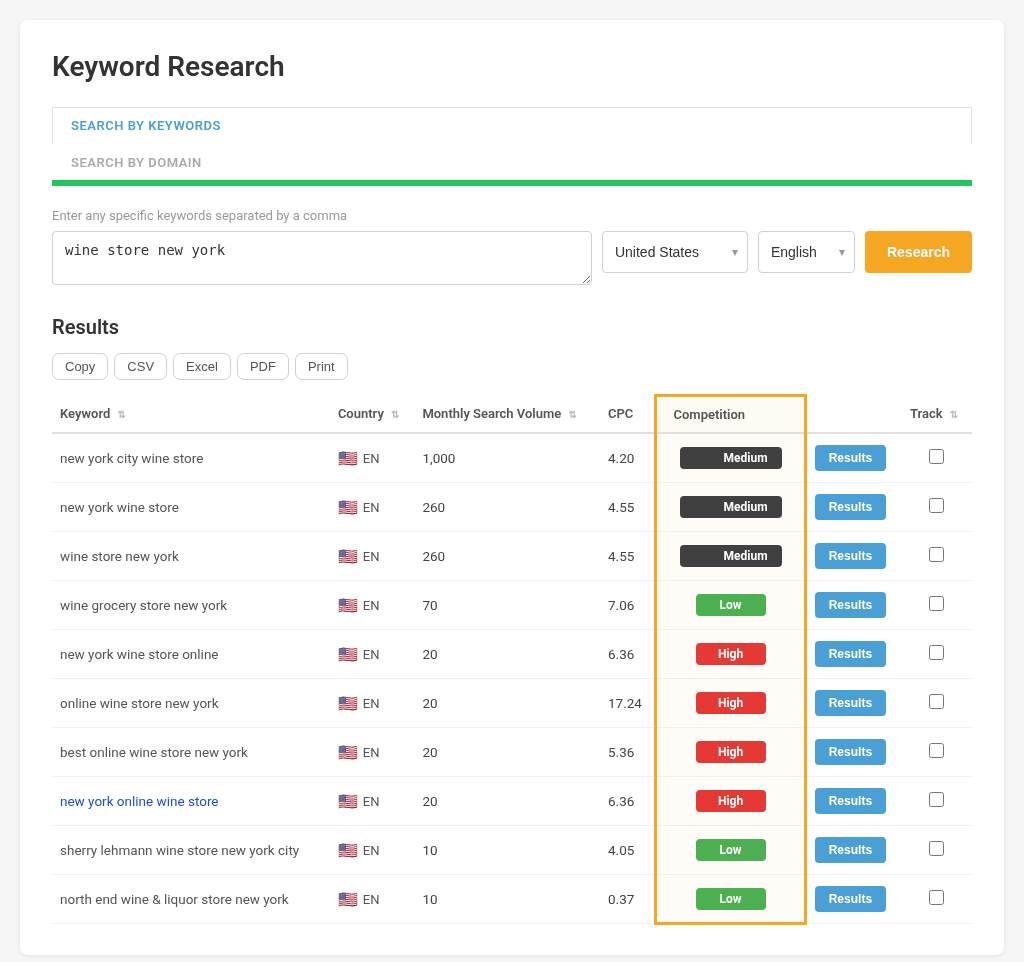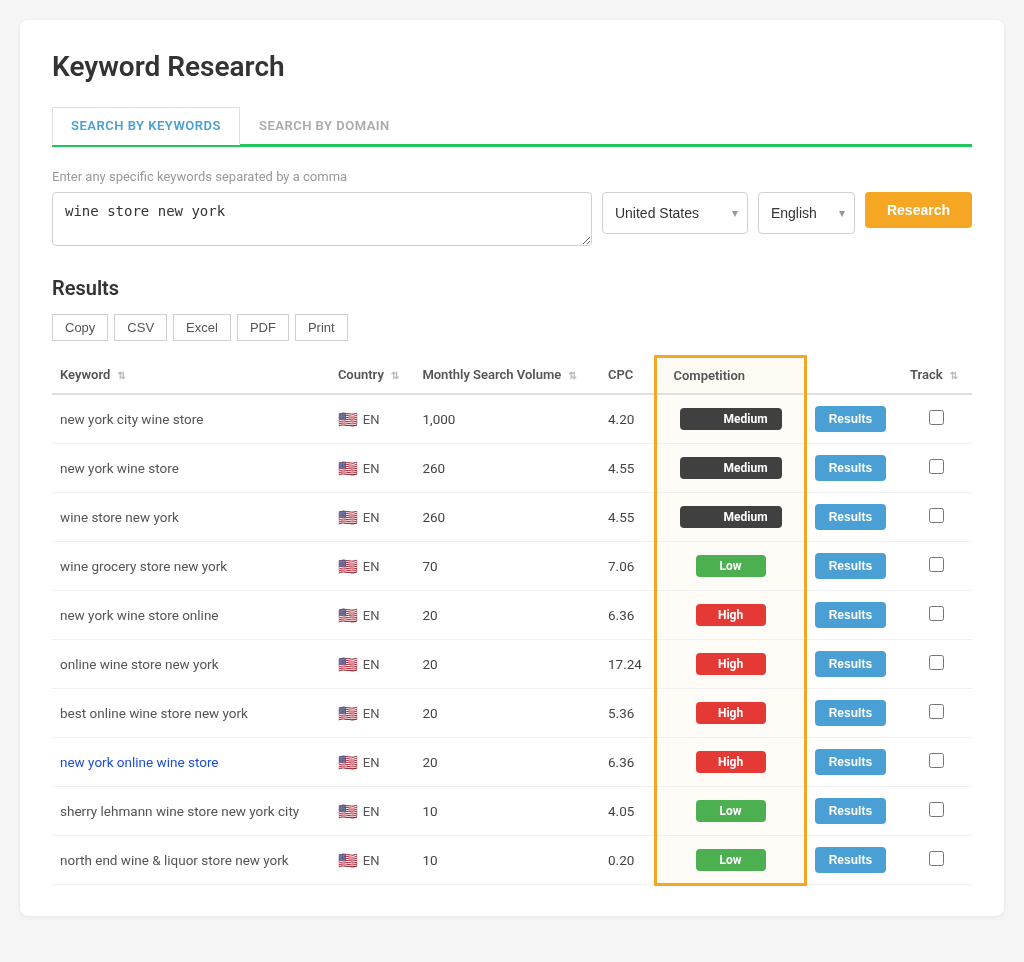--- a/index.html
+++ b/index.html
@@ -18,22 +18,23 @@
       box-shadow: 0 1px 4px rgba(0,0,0,0.08);
     }
     .page-title {
       font-size: 28px;
       font-weight: 600;
       color: #333;
       margin-bottom: 24px;
     }
     .tabs {
       display: flex;
-      border-bottom: 3px solid #22c55e;
+      border-bottom: 6px solid #22c55e;
       margin-bottom: 22px;
+      flex-direction: column;
     }
     .tab {
       padding: 10px 18px;
       font-size: 13px;
       font-weight: 600;
       letter-spacing: 0.5px;
       cursor: pointer;
       border: 1px solid transparent;
       border-bottom: none;
       color: #aaa;
@@ -95,39 +96,39 @@
     }
     .research-btn {
       background: #f5a623;
       color: #fff;
       border: none;
       border-radius: 4px;
       padding: 10px 22px;
       font-size: 14px;
       font-weight: 600;
       cursor: pointer;
-      height: 36px;
+      height: 42px;
       white-space: nowrap;
     }
     .results-section { margin-top: 30px; }
     .results-title {
       font-size: 20px;
       font-weight: 600;
       color: #333;
       margin-bottom: 14px;
     }
     .action-btns {
       display: flex;
       gap: 6px;
       margin-bottom: 14px;
     }
     .action-btn {
       border: 1px solid #d0d0d0;
       background: #fff;
-      border-radius: 0;
+      border-radius: 7px;
       padding: 5px 12px;
       font-size: 13px;
       color: #555;
       cursor: pointer;
     }
     table {
       width: 100%;
       border-collapse: collapse;
       font-size: 13.5px;
     }
@@ -463,21 +464,21 @@
   </tr>
             <tr>
     <td style="color:#555;">north end wine &amp; liquor store new york</td>
     <td>
       <div class="flag-cell">
                   <span class="flag">🇺🇸</span>
                   <span> EN</span>
                 </div>
     </td>
     <td>10</td>
-    <td>0.20</td>
+    <td>0.37</td>
     <td class="comp-data-cell" style="border-left: 3px solid #f5a623; border-right: 3px solid #f5a623; text-align:center; padding: 8px 16px; border-bottom: 3px solid #f5a623;">
       <span class="badge badge-low">Low</span>
     </td>
     <td>
       <button class="results-btn">Results</button>
     </td>
     <td style="text-align:center;">
       <input type="checkbox" class="track-checkbox" style="">
     </td>
   </tr>

